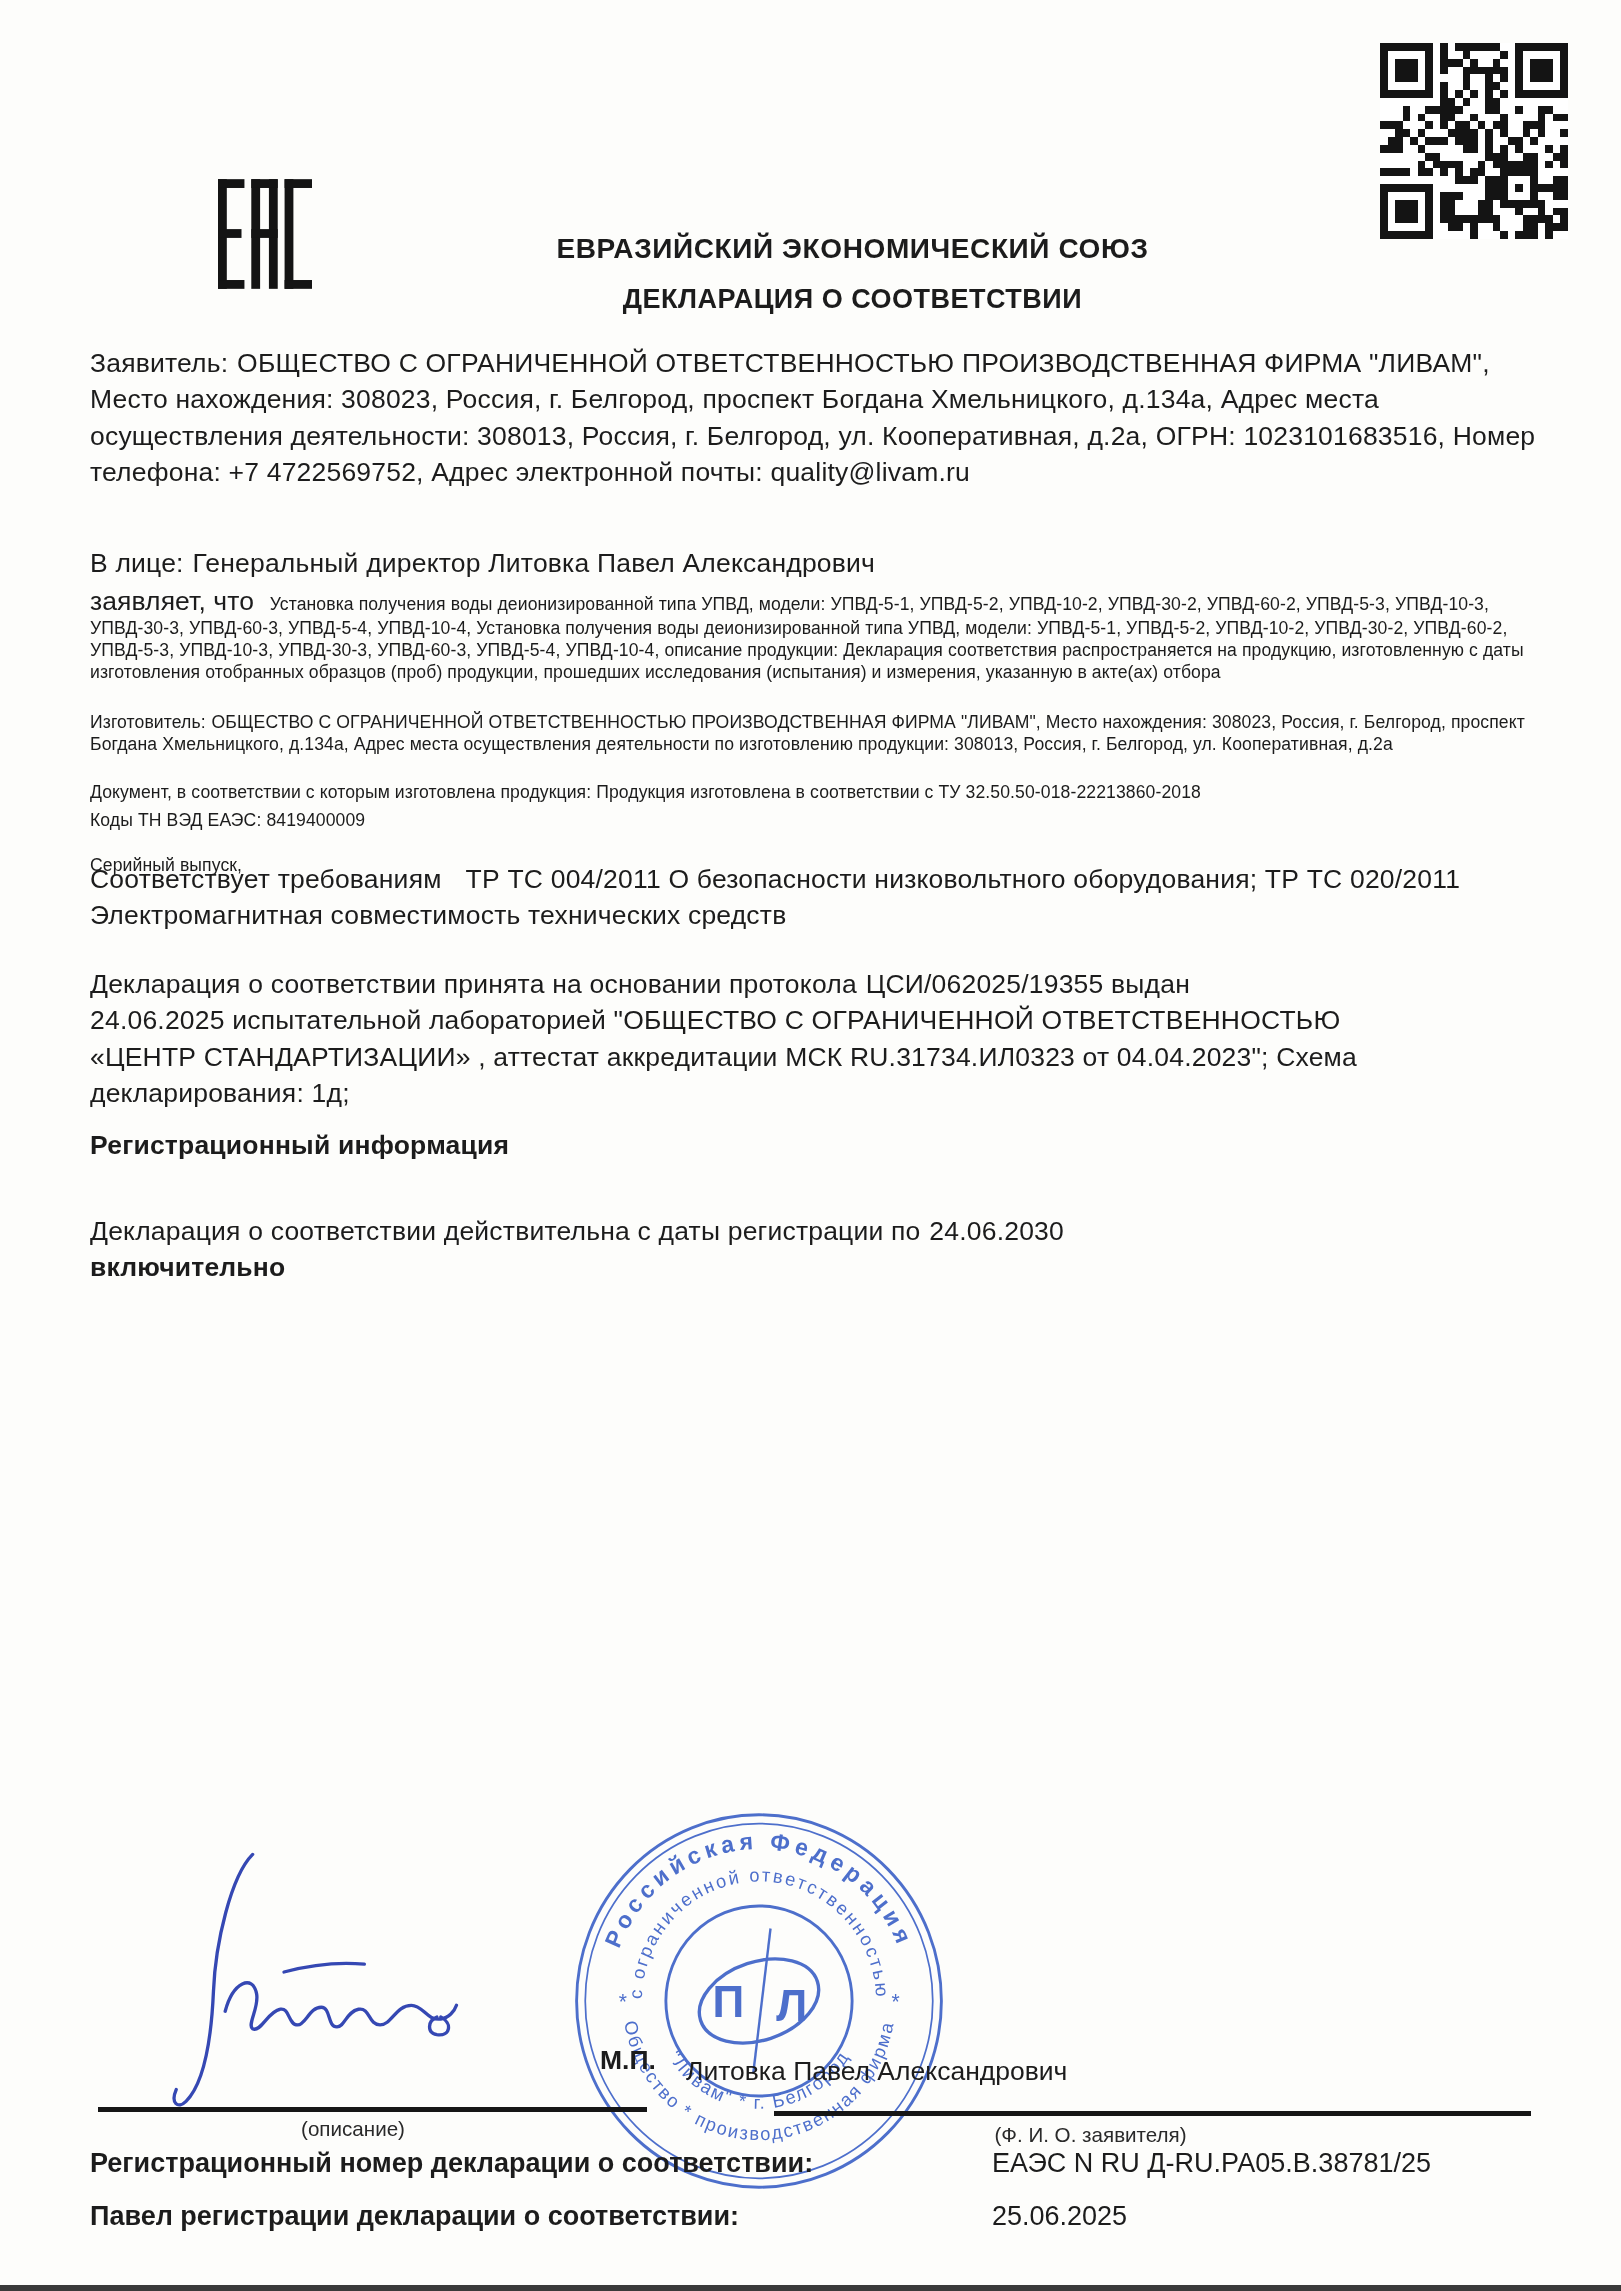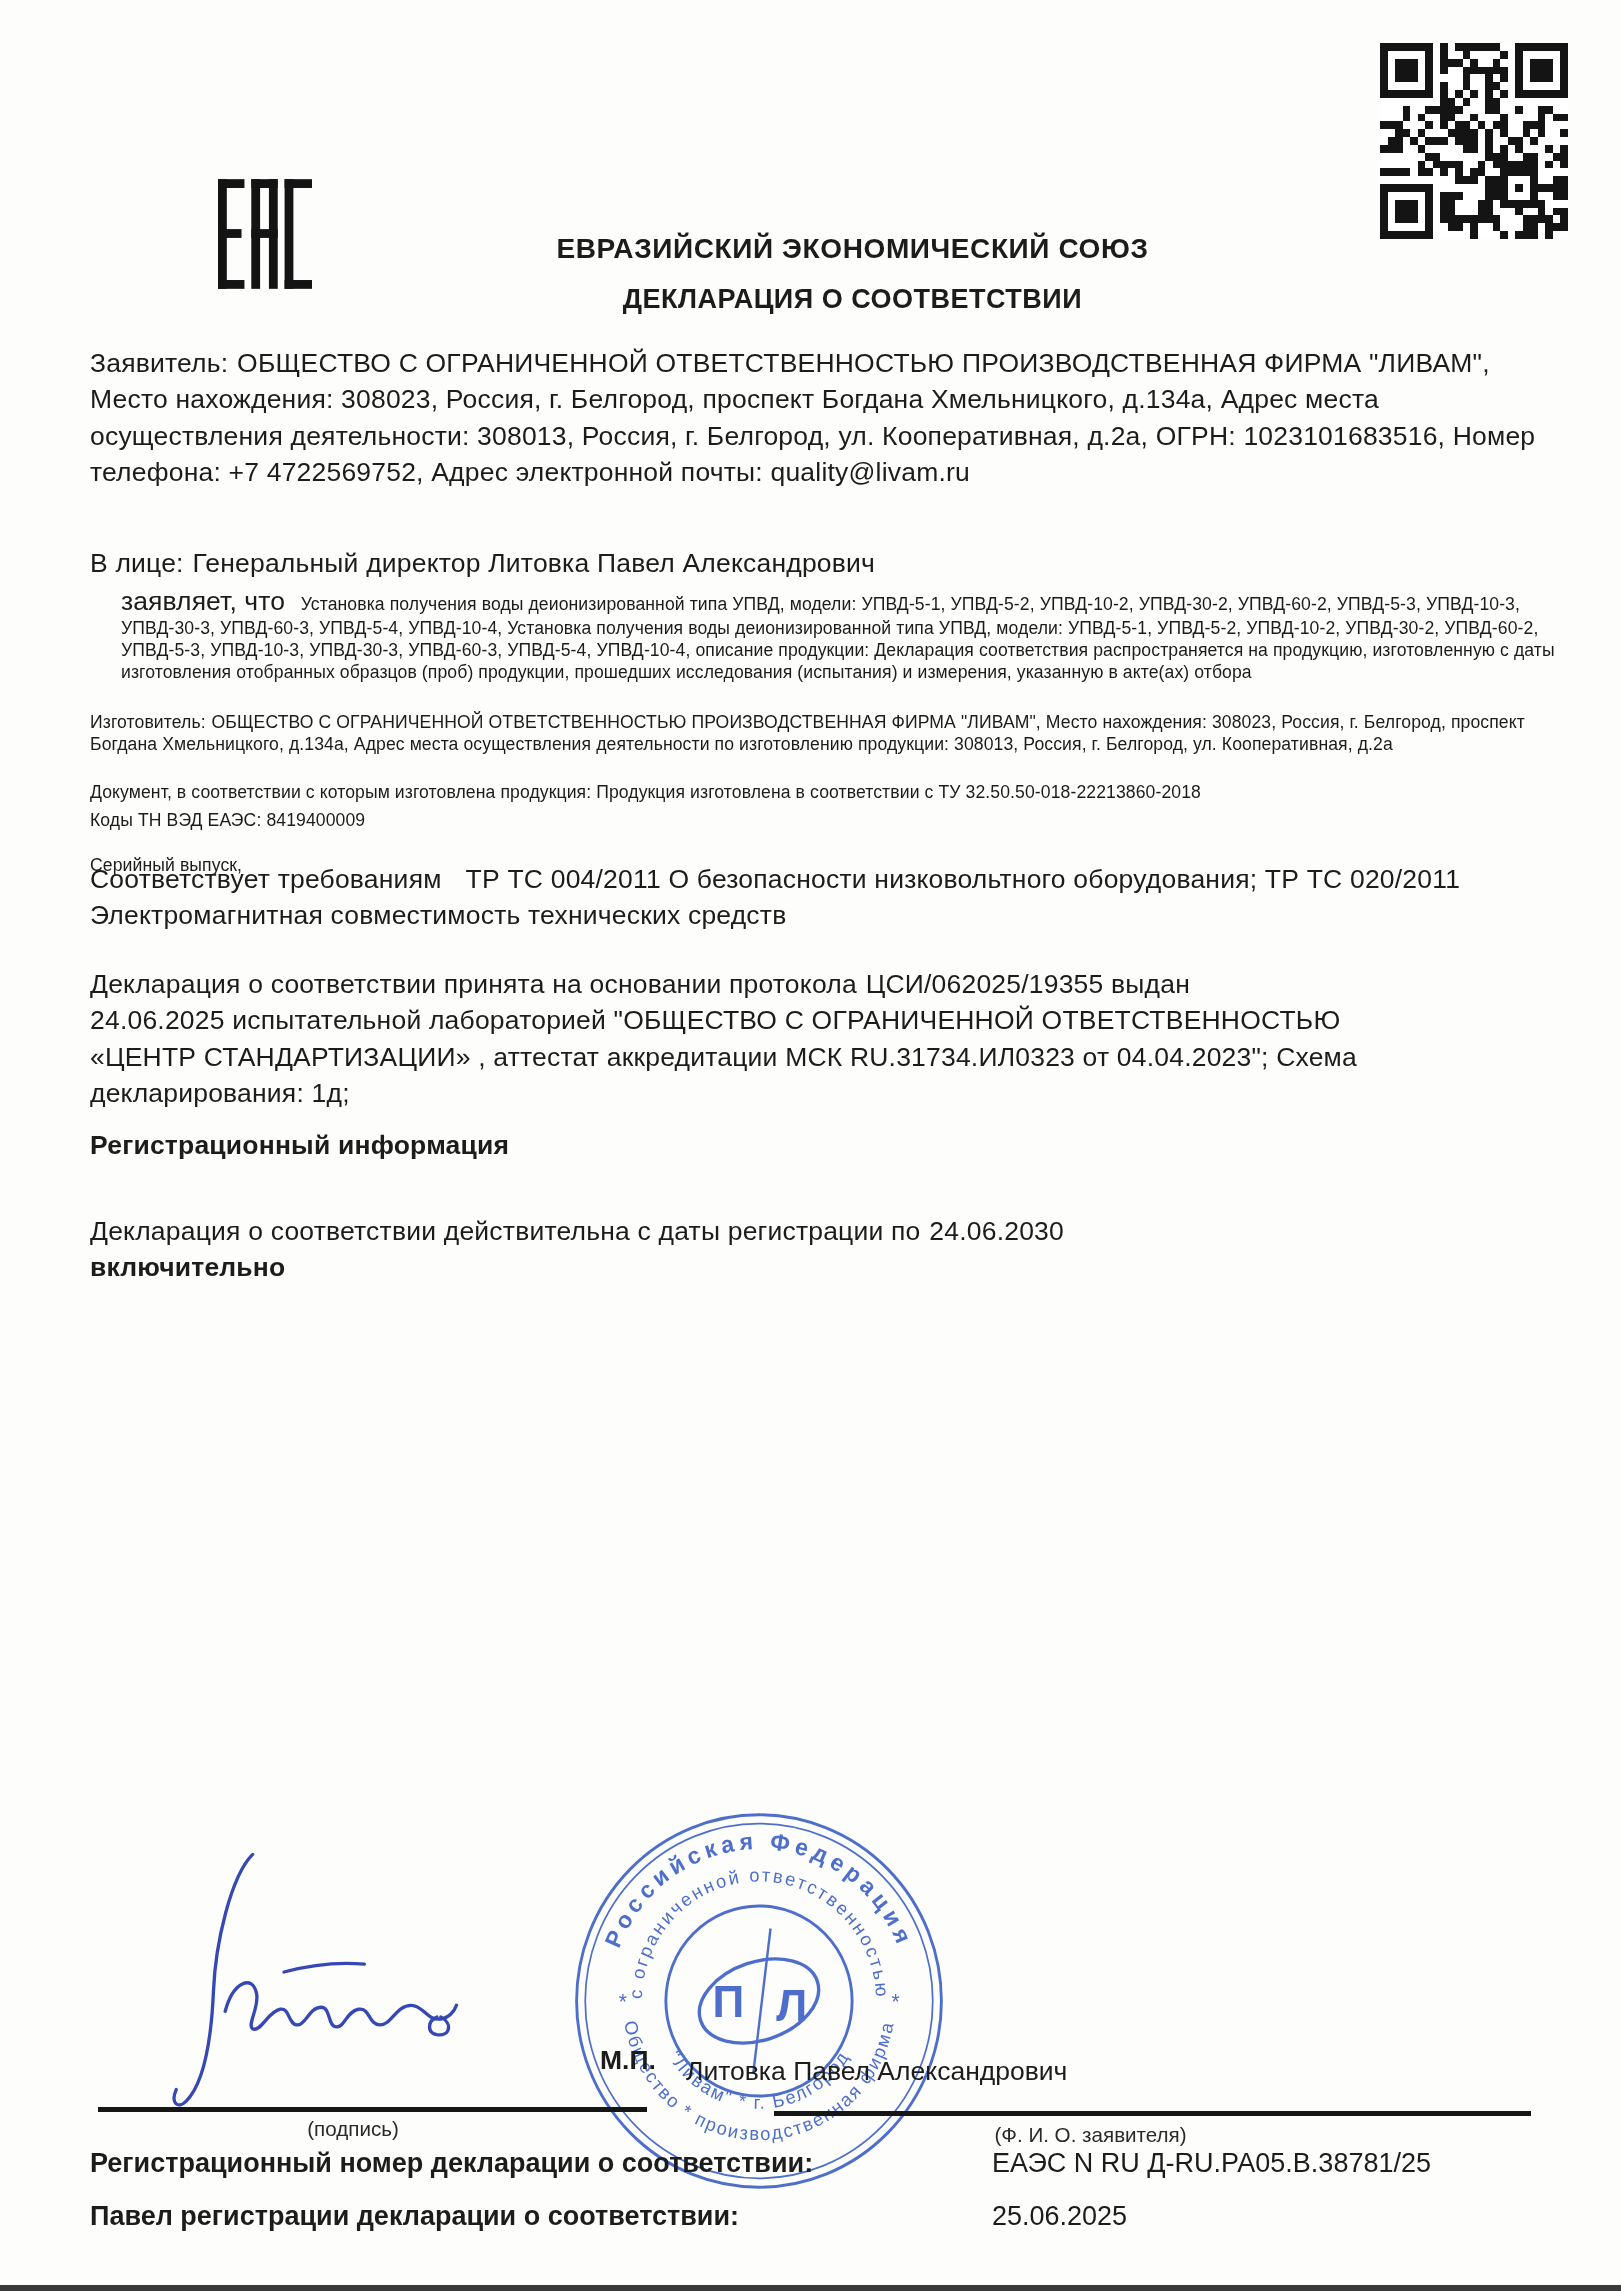--- a/index.html
+++ b/index.html
@@ -692,21 +692,21 @@
   <div class="abs title" id="title-decl">ДЕКЛАРАЦИЯ О СООТВЕТСТВИИ</div>
 
   <div class="abs textcol big" style="top:345px;">
     <span class="lbl">Заявитель:</span><span>ОБЩЕСТВО С ОГРАНИЧЕННОЙ ОТВЕТСТВЕННОСТЬЮ ПРОИЗВОДСТВЕННАЯ ФИРМА "ЛИВАМ", Место нахождения: 308023, Россия, г. Белгород, проспект Богдана Хмельницкого, д.134а, Адрес места осуществления деятельности: 308013, Россия, г. Белгород, ул. Кооперативная, д.2а, ОГРН: 1023101683516, Номер телефона: +7 4722569752, Адрес электронной почты: quality@livam.ru</span>
   </div>
 
   <div class="abs textcol big" style="top:545px;">
     <span class="lbl">В лице:</span><span>Генеральный директор Литовка Павел Александрович</span>
   </div>
 
-  <div class="abs textcol small" style="top:585px;margin-left:31px;">
+  <div class="abs textcol small" style="top:585px;">
     <span class="lbl" style="font-size:26.5px;margin-right:15.7px;">заявляет, что</span><span>Установка получения воды деионизированной типа УПВД, модели: УПВД-5-1, УПВД-5-2, УПВД-10-2, УПВД-30-2, УПВД-60-2, УПВД-5-3, УПВД-10-3, УПВД-30-3, УПВД-60-3, УПВД-5-4, УПВД-10-4, Установка получения воды деионизированной типа УПВД, модели: УПВД-5-1, УПВД-5-2, УПВД-10-2, УПВД-30-2, УПВД-60-2, УПВД-5-3, УПВД-10-3, УПВД-30-3, УПВД-60-3, УПВД-5-4, УПВД-10-4, описание продукции: Декларация соответствия распространяется на продукцию, изготовленную с даты изготовления отобранных образцов (проб) продукции, прошедших исследования (испытания) и измерения, указанную в акте(ах) отбора</span>
   </div>
 
   <div class="abs textcol small" style="top:712px;">
     <span class="lbl" style="margin-right:5.9px;">Изготовитель:</span><span>ОБЩЕСТВО С ОГРАНИЧЕННОЙ ОТВЕТСТВЕННОСТЬЮ ПРОИЗВОДСТВЕННАЯ ФИРМА "ЛИВАМ", Место нахождения: 308023, Россия, г. Белгород, проспект Богдана Хмельницкого, д.134а, Адрес места осуществления деятельности по изготовлению продукции: 308013, Россия, г. Белгород, ул. Кооперативная, д.2а</span>
   </div>
 
   <div class="abs textcol small" style="top:782px;">Документ, в соответствии с которым изготовлена продукция: Продукция изготовлена в соответствии с ТУ 32.50.50-018-22213860-2018</div>
   <div class="abs textcol small" style="top:810px;">Коды ТН ВЭД ЕАЭС: 8419400009</div>
   <div class="abs textcol small" style="top:855px;">Серийный выпуск,</div>
@@ -772,21 +772,21 @@
       <path d="M 150,150 C 180,142 210,140 232,142"></path>
       <path d="M 310,196 C 322,202 320,216 306,214 C 296,212 296,200 306,196"></path>
     </g>
   </svg>
 
   <div class="abs b" style="left:600px;top:2045px;font-size:26.5px;z-index:3;">М.П.</div>
 
   <div class="abs" style="left:686px;top:2056px;font-size:26.5px;z-index:3;">Литовка Павел Александрович</div>
 
   <div class="abs sigline" style="left:98px;top:2107px;width:549px;"></div>
-  <div class="abs cap" style="left:245px;top:2117px;width:216px;">(подпись)</div>
+  <div class="abs cap" style="left:245px;top:2117px;width:216px;">(описание)</div>
 
   <div class="abs sigline" style="left:774px;top:2111px;width:757px;"></div>
   <div class="abs cap" style="left:980px;top:2123px;width:221px;">(Ф. И. О. заявителя)</div>
 
   <div class="abs regrow-label" style="left:90px;top:2148px;">Регистрационный номер декларации о соответствии:</div>
   <div class="abs regrow-value" style="left:992px;top:2148px;">ЕАЭС N RU Д-RU.РА05.В.38781/25</div>
 
   <div class="abs regrow-label" style="left:90px;top:2201px;">Павел регистрации декларации о соответствии:</div>
   <div class="abs regrow-value" style="left:992px;top:2201px;">25.06.2025</div>
 

